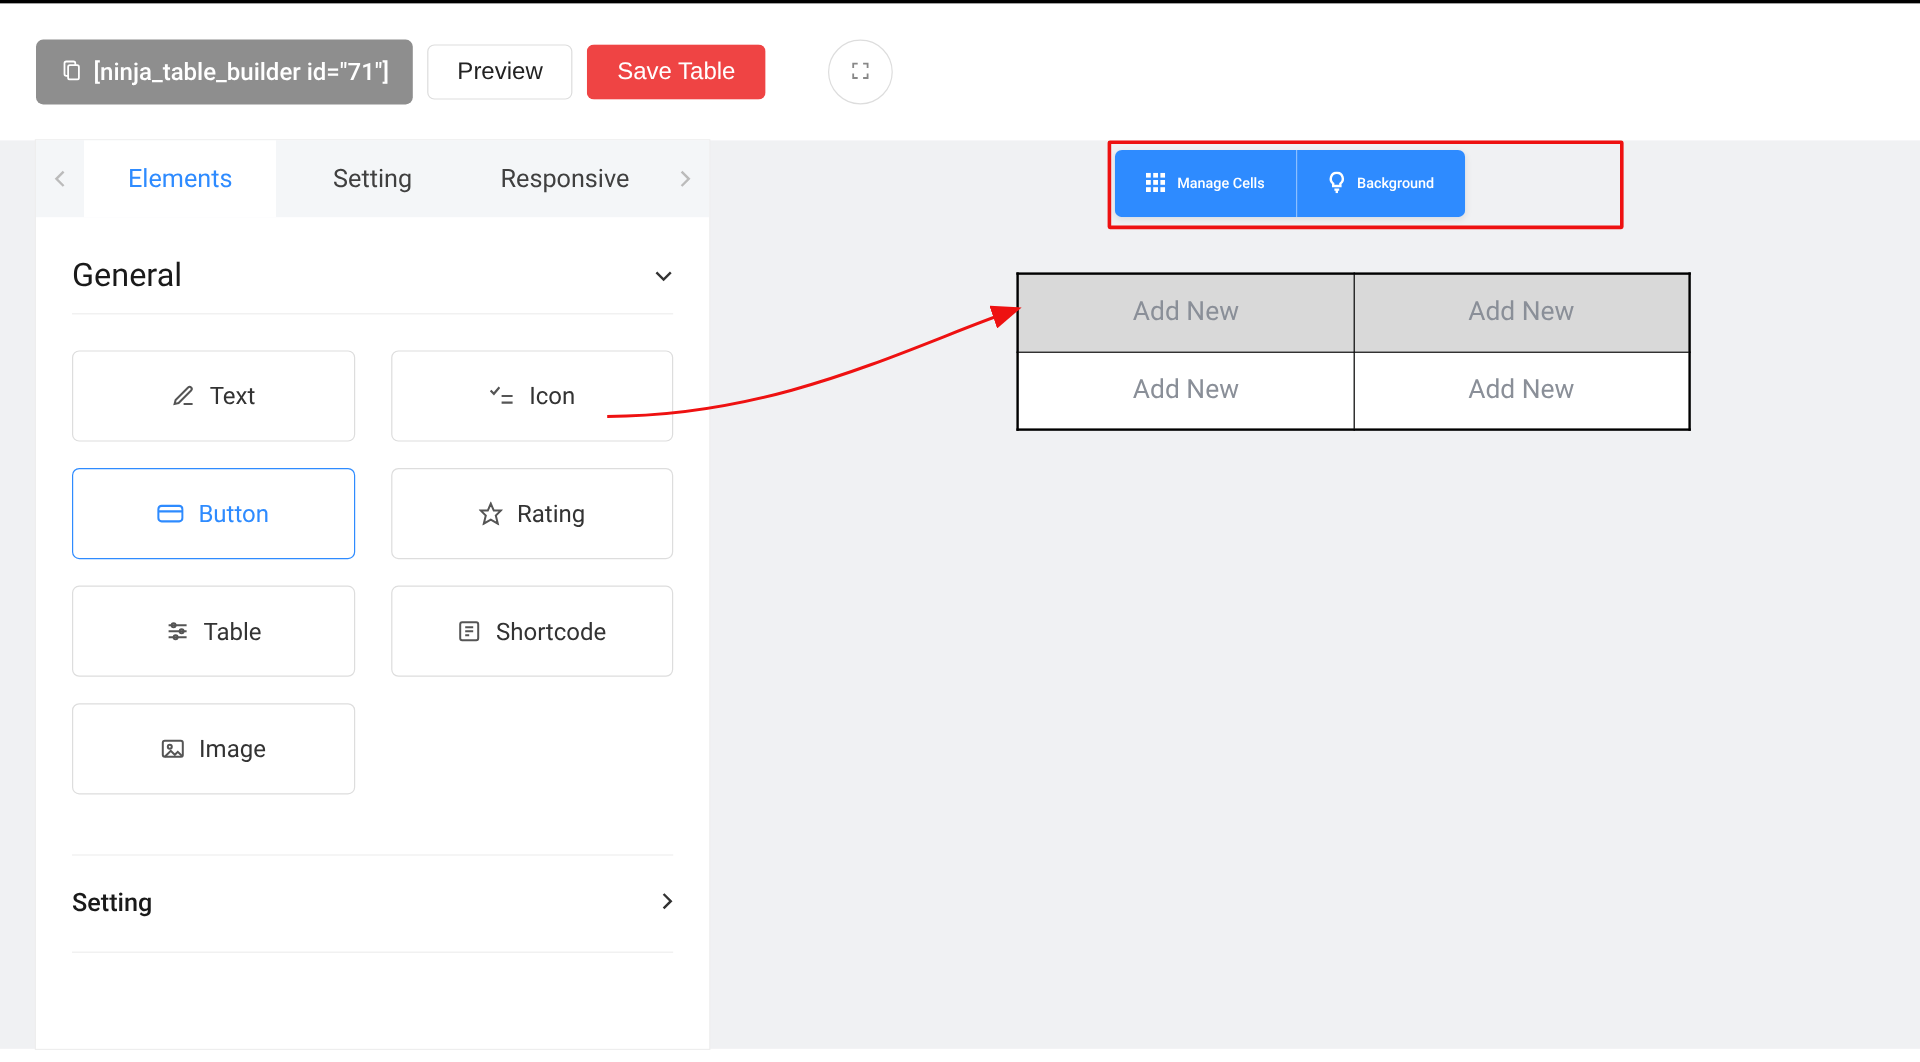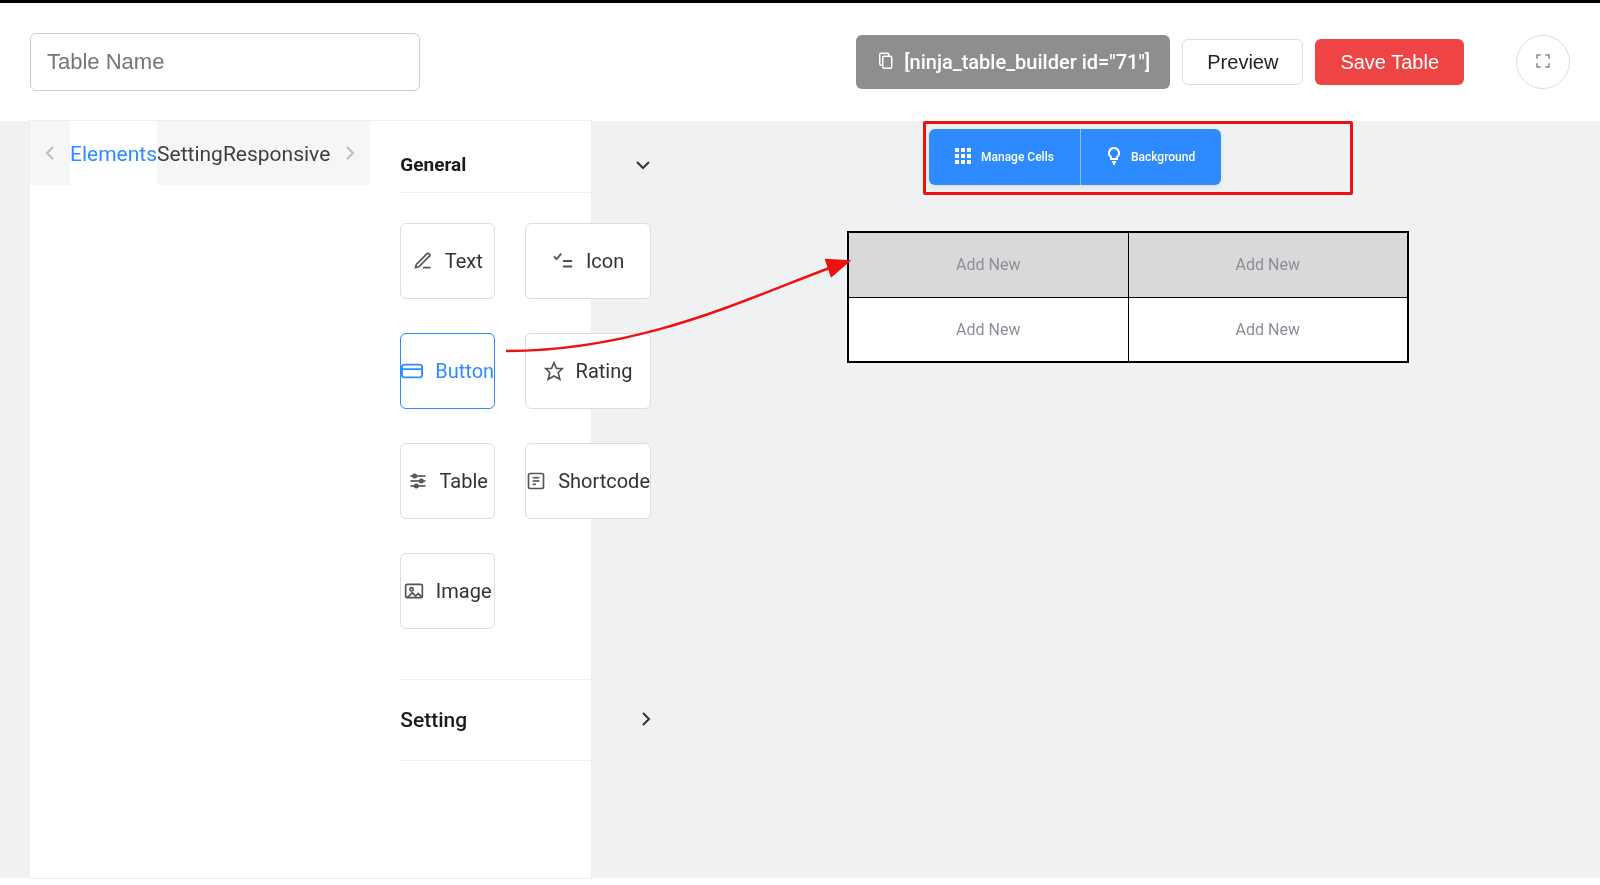--- a/index.html
+++ b/index.html
@@ -48,21 +48,21 @@
     width: 54px; height: 54px; border-radius: 50%;
     border: 1px solid #ddd; background: #fff;
     display: inline-flex; align-items: center; justify-content: center;
     cursor: pointer; margin-left: 40px;
   }
 
   .workspace { display: flex; background: #f0f1f3; height: calc(885px - 128px); }
   .sidebar {
     width: 561px; background: #fff; margin-left: 30px;
     box-shadow: 0 0 0 1px #eee;
-    display: flex; flex-direction: row;
+    display: flex; flex-direction: column;
   }
   .sidebar-nav {
     display: flex; align-items: center; height: 64px;
     background: #f4f6f8; position: relative;
   }
   .nav-arrow {
     width: 40px; display:flex; align-items:center; justify-content:center;
     color: #bbb; cursor: pointer; height:100%;
   }
   .nav-tabs { display: flex; flex: 1; height: 100%; }
@@ -74,25 +74,25 @@
   .nav-tab.active {
     background: #fff; color: #2e8bff;
   }
   .section-body { padding: 20px 30px 0 30px; }
   .section-header {
     display: flex; align-items: center; justify-content: space-between;
     padding: 28px 0 16px 0; border-top: 1px solid #eee; border-bottom: 1px solid #eee;
     margin-bottom: 30px;
   }
   .section-header.first { border-top: none; padding-top: 12px; }
-  .section-title { font-size: 19px; font-weight: 700; }
+  .section-title { font-size: 27px; font-weight: 400; }
   .section-caret { color: #555; }
 
   .elements-grid {
-    display: grid; grid-template-columns: 1fr 1fr; gap: 34px 30px;
+    display: grid; grid-template-columns: 1fr 1fr; gap: 22px 30px;
     margin-bottom: 50px;
   }
   .element-card {
     height: 76px; border: 1px solid #ddd; border-radius: 6px;
     display: flex; align-items: center; justify-content: center; gap: 12px;
     font-size: 20px; color: #333; cursor: grab; background:#fff;
   }
   .element-card.active { border-color: #2e8bff; color: #2e8bff; }
   .element-card .ico { display:inline-flex; }
 
@@ -122,38 +122,37 @@
     cursor: pointer;
   }
   .toolbar .tbtn + .tbtn { border-left: 1px solid rgba(255,255,255,0.45); }
 
   .table-preview {
     position: absolute; left: 256px; top: 110px;
     border: 2px solid #000; border-collapse: collapse;
   }
   .table-preview td {
     border: 1px solid #000; width: 280px; height: 65px;
-    text-align: center; font-size: 16px; color: #8a8f98;
+    text-align: center; font-size: 22px; color: #8a8f98;
     background: #fff; cursor: pointer;
   }
   .table-preview tr:first-child td { background: #d9d9d9; }
 
   
   .annotation-arrow {
     position: absolute;
     pointer-events: none;
   }
 </style>
 </head>
 <body>
 
 <div class="topbar-border"></div>
 
 <div class="header">
-  <input class="table-name-input" type="text" placeholder="Table Name" style="">
   <div class="header-actions">
     <div class="shortcode-chip">
       <span class="ico">
         <svg width="18" height="18" viewBox="0 0 24 24" fill="none" stroke="#fff" stroke-width="2">
           <rect x="5" y="3" width="12" height="16" rx="2"></rect>
             <rect x="9" y="7" width="12" height="16" rx="2" fill="#8e8e8e"></rect>
         </svg>
       </span>
       <span>[ninja_table_builder id="71"]</span>
     </div>

